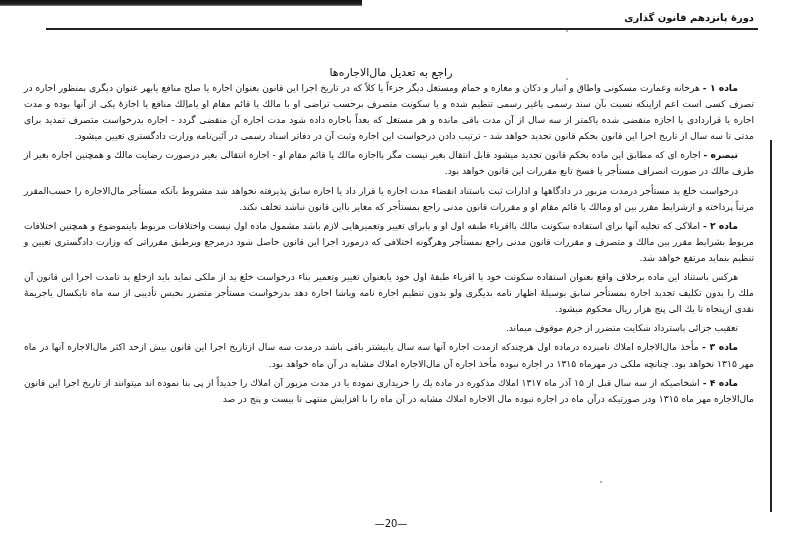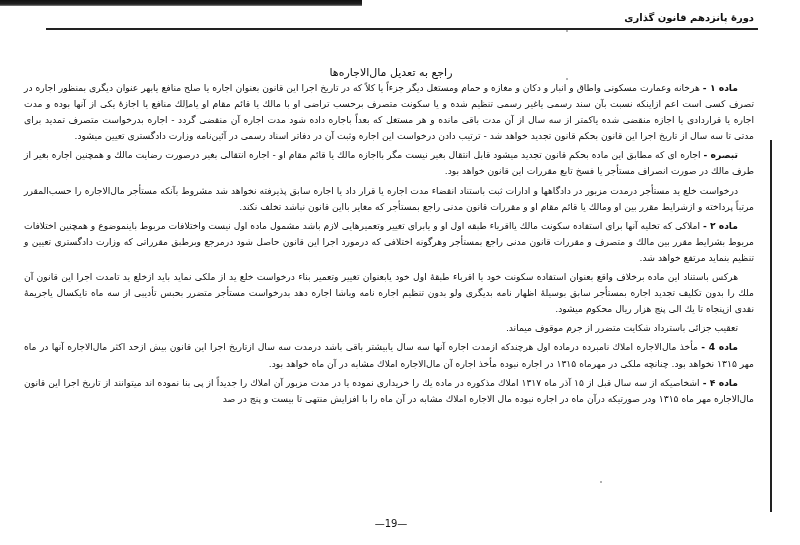--- a/index.html
+++ b/index.html
@@ -33,23 +33,23 @@
   <div class="head-rule"></div>
   <div class="subtitle">راجع به تعدیل مال‌الاجاره‌ها</div>
 
   <div class="body-text">
     <p class="para"><span class="indent"></span><span class="lbl">ماده ۱ -</span> <span>هرخانه وعمارت مسکونی واطاق و انبار و دکان و مغازه و حمام ومستغل دیگر جزءاً یا کلاً که در تاریخ اجرا این قانون بعنوان اجاره یا صلح منافع یابهر عنوان دیگری بمنظور اجاره در تصرف کسی است اعم ازاینکه نسبت بآن سند رسمی یاغیر رسمی تنظیم شده و یا سکونت متصرف برحسب تراضی او با مالك یا قائم مقام او یاماِلك منافع یا اجازهٔ یکی از آنها بوده و مدت اجاره یا قراردادی یا اجازه منقضی شده یاکمتر از سه سال از آن مدت باقی مانده و هر مستغل که بعداً باجاره داده شود مدت اجاره آن منقضی گردد - اجاره بدرخواست متصرف تمدید برای مدتی تا سه سال از تاریخ اجرا این قانون بحکم قانون تجدید خواهد شد - ترتیب دادن درخواست این اجاره وثبت آن در دفاتر اسناد رسمی در آئین‌نامه وزارت دادگستری تعیین میشود.</span></p>
     <p class="para"><span class="indent"></span><span class="lbl">تبصره -</span> <span>اجاره ای که مطابق این ماده بحکم قانون تجدید میشود قابل انتقال بغیر نیست مگر بااجازه مالك یا قائم مقام او - اجاره انتقالی بغیر درصورت رضایت مالك و همچنین اجاره بغیر از طرف مالك در صورت انصراف مستأجر یا فسخ تابع مقررات این قانون خواهد بود.</span></p>
     <p class="para"><span class="indent"></span><span>درخواست خلع ید مستأجر درمدت مزبور در دادگاهها و ادارات ثبت باستناد انقضاء مدت اجاره یا قرار داد یا اجاره سابق پذیرفته نخواهد شد مشروط بآنکه مستأجر مال‌الاجاره را حسب‌المقرر مرتباً پرداخته و ازشرایط مقرر بین او ومالك یا قائم مقام او و مقررات قانون مدنی راجع بمستأجر که مغایر بااین قانون نباشد تخلف نکند.</span></p>
     <p class="para"><span class="indent"></span><span class="lbl">ماده ۲ -</span> <span>املاکی که تخلیه آنها برای استفاده سکونت مالك یااقرباء طبقه اول او و یابرای تغییر وتعمیرهایی لازم باشد مشمول ماده اول نیست واختلافات مربوط باینموضوع و همچنین اختلافات مربوط بشرایط مقرر بین مالك و متصرف و مقررات قانون مدنی راجع بمستأجر وهرگونه اختلافی که درمورد اجرا این قانون حاصل شود درمرجع وبرطبق مقرراتی که وزارت دادگستری تعیین و تنظیم بنماید مرتفع خواهد شد.</span></p>
     <p class="para"><span class="indent"></span><span>هرکس باستناد این ماده برخلاف واقع بعنوان استفاده سکونت خود یا اقرباء طبقهٔ اول خود یابعنوان تغییر وتعمیر بناء درخواست خلع ید از ملکی نماید باید ازخلع ید تامدت اجرا این قانون آن ملك را بدون تکلیف تجدید اجاره بمستأجر سابق بوسیلهٔ اظهار نامه بدیگری ولو بدون تنظیم اجاره نامه وباشا اجاره دهد بدرخواست مستأجر متضرر بحبس تأدیبی از سه ماه تایکسال یاجریمهٔ نقدی ازپنجاه تا یك الی پنج هزار ریال محکوم میشود.</span></p>
     <p class="para"><span class="indent"></span><span>تعقیب جزائی باسترداد شکایت متضرر از جرم موقوف میماند.</span></p>
-    <p class="para"><span class="indent"></span><span class="lbl">ماده 4 -</span> <span>مأخذ مال‌الاجاره املاك نامبرده درماده اول هرچندکه ازمدت اجاره آنها سه سال یابیشتر باقی باشد درمدت سه سال ازتاریخ اجرا این قانون بیش ازحد اکثر مال‌الاجاره آنها در ماه مهر ۱۳۱۵ نخواهد بود. چنانچه ملکی در مهرماه ۱۳۱۵ در اجاره نبوده مأخذ اجاره آن مال‌الاجاره املاك مشابه در آن ماه خواهد بود.</span></p>
+    <p class="para"><span class="indent"></span><span class="lbl">ماده ۳ -</span> <span>مأخذ مال‌الاجاره املاك نامبرده درماده اول هرچندکه ازمدت اجاره آنها سه سال یابیشتر باقی باشد درمدت سه سال ازتاریخ اجرا این قانون بیش ازحد اکثر مال‌الاجاره آنها در ماه مهر ۱۳۱۵ نخواهد بود. چنانچه ملکی در مهرماه ۱۳۱۵ در اجاره نبوده مأخذ اجاره آن مال‌الاجاره املاك مشابه در آن ماه خواهد بود.</span></p>
     <p class="para"><span class="indent"></span><span class="lbl">ماده ۴ -</span> <span>اشخاصیکه از سه سال قبل از ۱۵ آذر ماه ۱۳۱۷ املاك مذکوره در ماده یك را خریداری نموده یا در مدت مزبور آن املاك را جدیداً از پی بنا نموده اند میتوانند از تاریخ اجرا این قانون مال‌الاجاره مهر ماه ۱۳۱۵ ودر صورتیکه درآن ماه در اجاره نبوده مال الاجاره املاك مشابه در آن ماه را با افزایش منتهی تا بیست و پنج در صد</span></p>
   </div>
 
-  <div class="page-number">—19—</div>
+  <div class="page-number">—20—</div>
 </div>
 
 <div class="margin-bar"></div>
 <div class="speck" style="left:566px;top:30px"></div>
 <div class="speck" style="left:566px;top:78px"></div>
 <div class="speck" style="left:600px;top:481px"></div>
 
 </body></html>

